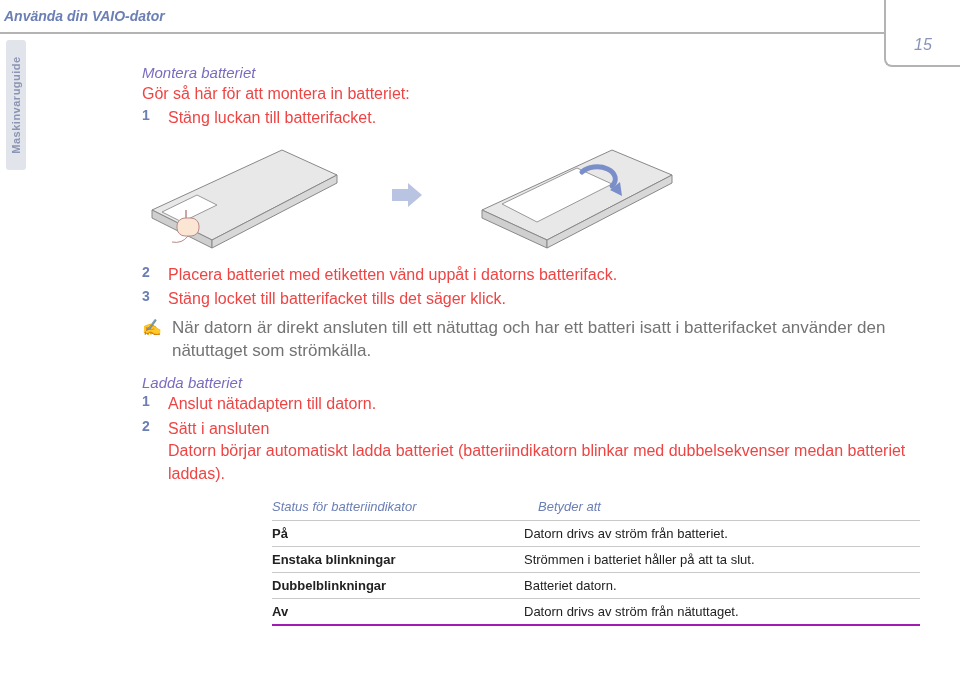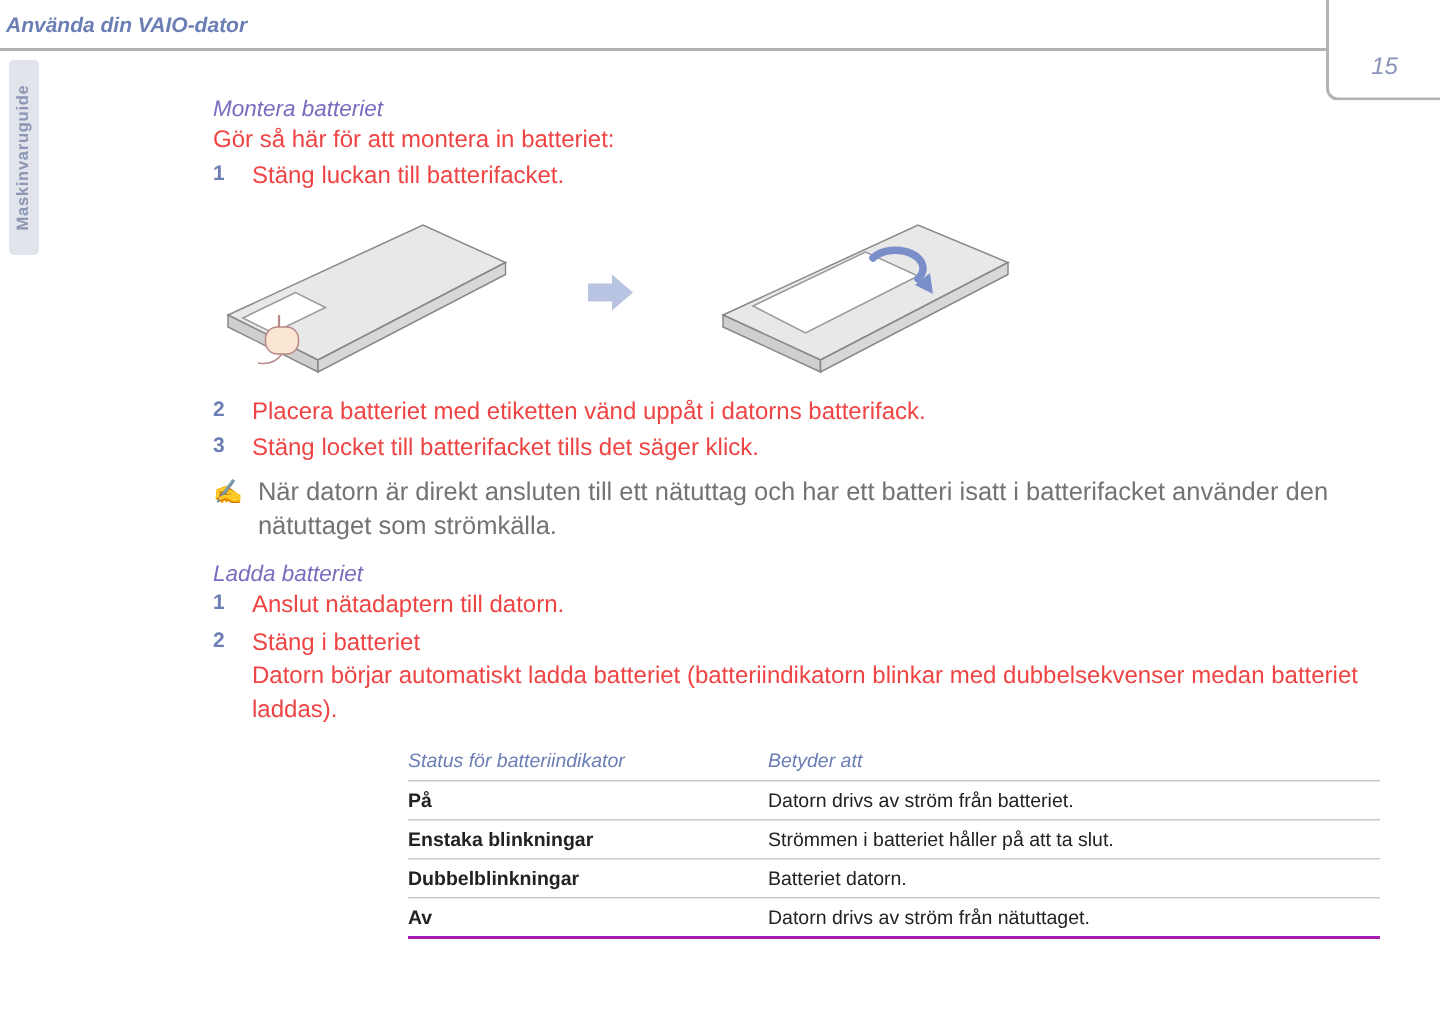--- a/index.html
+++ b/index.html
@@ -123,30 +123,31 @@
     line-height: 1.35;
   }
   .section2 { margin-top: 12px; }
   .table-wrap {
     margin-left: 130px;
     margin-top: 14px;
     font-size: 13px;
   }
   .thead {
     display: flex;
-    gap: 70px;
+    gap: 96px;
     color: #6b7fb5;
     font-style: italic;
     margin-bottom: 6px;
   }
   .thead .c1 { width: 170px; }
   .trow {
     display: flex;
     border-top: 1px solid #c9c9c9;
     padding: 5px 0;
+    gap: 12px;
   }
   .trow .c1 { width: 170px; font-weight: bold; }
   .trow .c2 { flex: 1; margin-left: 70px; }
   .trow:last-child { border-bottom: 2px solid #a21caf; }
 </style>
 </head>
 <body>
 
 <div class="header-bar">
   <span class="header-title">Använda din VAIO-dator</span>
@@ -213,21 +214,21 @@
   <div class="section2">
     <div class="h-purple">Ladda batteriet</div>
     <div class="numlist">
       <div class="row">
         <span class="num">1</span>
         <span class="body-text">Anslut nätadaptern till datorn.</span>
       </div>
       <div class="row">
         <span class="num">2</span>
         <div>
-          <div class="body-text">Stäng i batteriet</div>
+          <div class="body-text">Sätt i ansluten</div>
           <div class="body-text">Datorn börjar automatiskt ladda batteriet (batteriindikatorn blinkar med dubbelsekvenser medan batteriet laddas).</div>
         </div>
       </div>
     </div>
   </div>
 
   <div class="table-wrap">
     <div class="thead">
       <span class="c1">Status för batteriindikator</span>
       <span class="c2">Betyder att</span>

